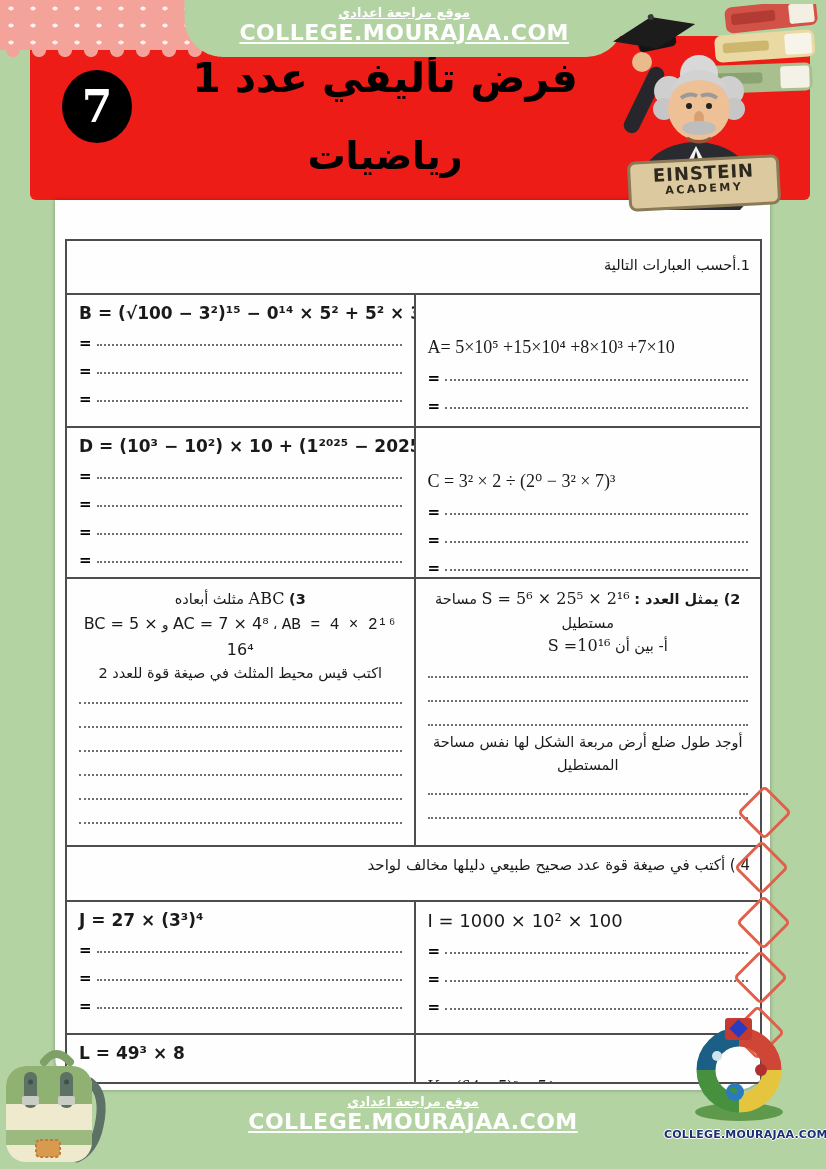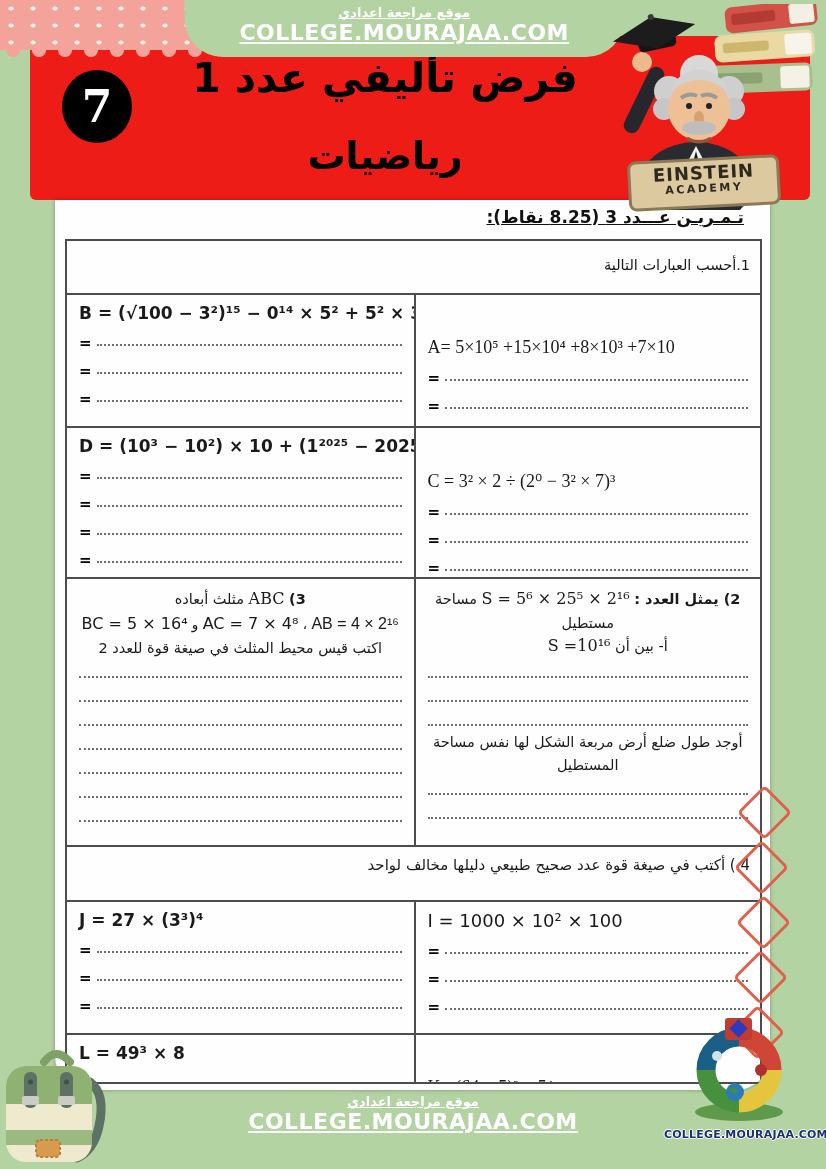--- a/index.html
+++ b/index.html
@@ -140,21 +140,20 @@
       <ellipse cx="93" cy="124" rx="17" ry="7" fill="#bdbdbd"></ellipse>
       <path d="M81 134 q12 8 24 0" stroke="#8a5a3a" stroke-width="3" fill="none"></path>
     </svg>
     <div class="ribbon">
       <div class="ribbon-l1">EINSTEIN</div>
       <div class="ribbon-l2">ACADEMY</div>
     </div>
   </div>
 
   <div class="paper">
-    <div class="ex-heading">تـمـريـن عـــدد 3      (8.25 نقاط):</div>
 
     <div class="sheet">
 
       <div class="hdr-row" style="height:20px">1.أحسب العبارات التالية</div>
 
       <div class="duo" style="height:131px">
         <div class="cellR">
           <div class="math mserif">A= 5×10⁵ +15×10⁴ +8×10³ +7×10</div>
           <div class="answers">
               <div class="ans-line">
@@ -269,21 +268,21 @@
               <div class="ans-line"></div>
             </div>
         </div>
         <div class="cellL">
           <div class="ar" style="text-align:center">
             <b><span>3)</span></b>
             <span class="mathin">ABC</span>
             <span>مثلث أبعاده</span>
           </div>
           <div class="ar" style="font-size:13.5px">
-            <span class="mathin" style="font-family:Liberation Sans, sans-serif">AB = 4 × 2¹⁶</span>
+            <span class="mathin" style="font-family:Liberation Mono, monospace">AB = 4 × 2¹⁶</span>
             <span>،</span>
             <span class="mathin" style="font-family:'DejaVu Sans',sans-serif">AC = 7 × 4⁸</span>
             <span>و</span>
             <span class="mathin" style="font-family:'DejaVu Sans',sans-serif">BC = 5 × 16⁴</span>
           </div>
           <div class="ar">اكتب قيس محيط المثلث في صيغة قوة للعدد 2</div>
           <div class="answers">
               <div class="ans-line">
                 <span class="dots"></span>
               </div>

